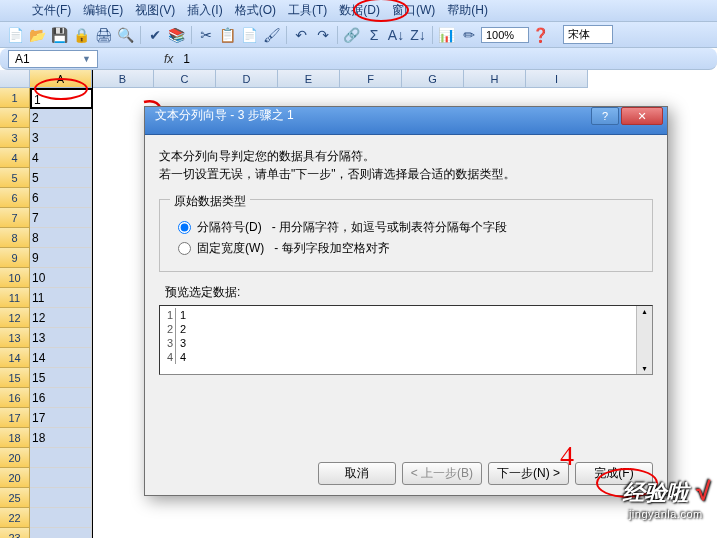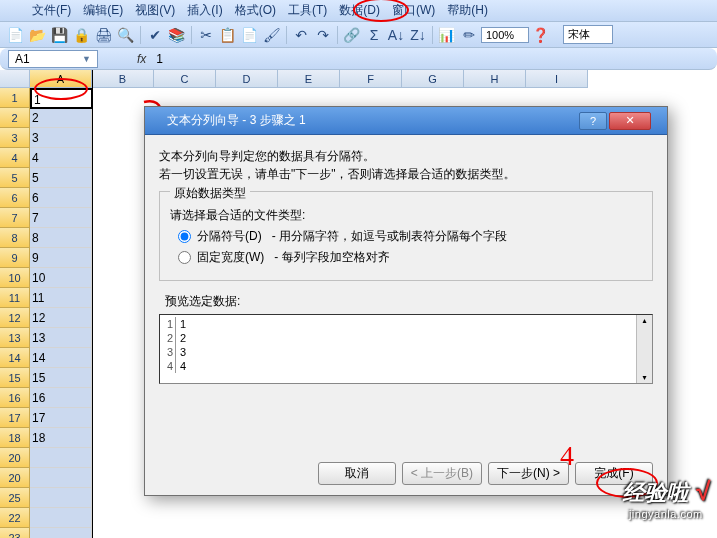--- a/index.html
+++ b/index.html
@@ -13,49 +13,49 @@
     
     .toolbar { background: linear-gradient(#dae9fe, #c3d8f5); height: 26px; display: flex; align-items: center; padding: 0 6px; gap: 2px; border-bottom: 1px solid #a9bfd8; }
     .tb-btn { width: 20px; height: 20px; display: flex; align-items: center; justify-content: center; font-size: 14px; color: #2a4d80; cursor: pointer; }
     .tb-sep { width: 1px; height: 18px; background: #a9bfd8; margin: 0 2px; }
     .zoom-box { background: #fff; border: 1px solid #7b9bc3; padding: 1px 4px; font-size: 11px; width: 48px; }
     .font-box { background: #fff; border: 1px solid #7b9bc3; padding: 1px 4px; font-size: 11px; margin-left: 10px; width: 50px; }
     
     .namebox-row { background: linear-gradient(#dae9fe, #c3d8f5); height: 22px; display: flex; align-items: center; border-bottom: 1px solid #a9bfd8; border-radius: 8px; }
     .namebox { background: #fff; border: 1px solid #7b9bc3; width: 90px; height: 18px; margin-left: 8px; padding: 0 6px; display: flex; align-items: center; justify-content: space-between; }
     .namebox .arrow { color: #5a7aa0; font-size: 9px; }
-    .fx-label { margin-left: 39px; font-style: italic; color: #333; }
+    .fx-label { margin-left: 66px; font-style: italic; color: #333; }
     .formula-bar { margin-left: 10px; }
     
     .sheet-area { position: relative; display: flex; }
     .corner { width: 30px; height: 18px; background: linear-gradient(#e8eef8, #d0deee); border-right: 1px solid #a9bfd8; border-bottom: 1px solid #a9bfd8; }
     .col-headers { display: flex; }
     .col-header { width: 62px; height: 18px; background: linear-gradient(#e8eef8, #d0deee); border-right: 1px solid #a9bfd8; border-bottom: 1px solid #a9bfd8; text-align: center; font-size: 11px; color: #1a3b6e; line-height: 18px; }
     .col-header.selected { background: linear-gradient(#fbe7a8, #f8cd5c); color: #000; }
     .rows { display: flex; flex-direction: column; }
     .row-header { width: 30px; height: 20px; background: linear-gradient(#fbe7a8, #f8cd5c); border-right: 1px solid #c7a850; border-bottom: 1px solid #c7a850; text-align: center; font-size: 11px; color: #1a3b6e; line-height: 20px; }
     .cells { position: absolute; left: 30px; top: 18px; }
     .cell { position: absolute; width: 62px; height: 20px; border-right: 1px solid #d4d4d4; border-bottom: 1px solid #d4d4d4; padding: 0 2px; font-size: 12px; line-height: 20px; background: #cbd9ef; }
     .cell.active { background: #fff; border: 2px solid #000; width: 63px; height: 21px; z-index: 2; }
     .col-sel-line { position: absolute; left: 92px; top: 0; width: 1px; height: 538px; background: #000; z-index: 1; }
     
     .col-a-circle { position: absolute; left: 34px; top: 78px; width: 54px; height: 22px; border: 2px solid #e00; border-radius: 50%; pointer-events: none; z-index: 3; }
     .red-stroke-2 { position: absolute; left: 140px; top: 96px; width: 30px; height: 60px; pointer-events: none; z-index: 3; }
     .red-stroke-4 { position: absolute; left: 560px; top: 440px; pointer-events: none; z-index: 20; color: #e00; font-size: 28px; font-family: cursive; }
     .finish-circle { position: absolute; left: 596px; top: 468px; width: 62px; height: 30px; border: 2px solid #e00; border-radius: 50%; pointer-events: none; z-index: 20; }
     
     .dialog { position: absolute; left: 144px; top: 106px; width: 524px; height: 390px; background: #f0f0f0; border: 1px solid #707070; box-shadow: 4px 4px 16px rgba(0,0,0,0.4); z-index: 10; }
-    .dlg-titlebar { height: 28px; background: linear-gradient(#6aa4e8, #3e7ed0); display: flex; align-items: center; justify-content: space-between; padding: 0 16px; border-bottom: 1px solid #2a5ca0; }
+    .dlg-titlebar { height: 28px; background: linear-gradient(#6aa4e8, #3e7ed0); display: flex; align-items: flex-start; justify-content: space-between; padding: 0 4px; border-bottom: 1px solid #2a5ca0; }
     .dlg-title { color: #fff; font-size: 12px; padding-left: 6px; }
     .dlg-buttons { display: flex; gap: 2px; }
     .dlg-btn { width: 28px; height: 18px; display: flex; align-items: center; justify-content: center; font-size: 11px; cursor: pointer; }
     .dlg-btn.help { background: linear-gradient(#7db4ee, #5a95d8); color: #fff; border: 1px solid #3a6ca8; border-radius: 2px; }
     .dlg-btn.close { background: linear-gradient(#e88, #c44); color: #fff; border: 1px solid #a33; border-radius: 2px; width: 42px; }
     .dlg-body { padding: 12px 14px; color: #000; }
-    .dlg-text { line-height: 18px; margin-bottom: 8px; }
+    .dlg-text { line-height: 18px; margin-bottom: 16px; }
     .fieldset { border: 1px solid #c0c0c0; padding: 6px 10px 10px; margin-bottom: 12px; }
     .fieldset .legend { position: relative; top: -13px; background: #f0f0f0; padding: 0 4px; display: inline-block; }
     .field-content { margin-top: -8px; }
     .radio-row { display: flex; align-items: center; margin: 4px 0 4px 8px; }
     .radio-row input { margin-right: 6px; }
     .radio-label { margin-right: 6px; }
     .radio-desc { margin-left: 4px; }
     .preview-label { margin: 8px 6px 4px; }
     .preview-box { border: 1px inset #888; background: #fff; height: 70px; display: flex; position: relative; }
     .preview-content { flex: 1; overflow: auto; padding: 2px; }
@@ -216,21 +216,20 @@
     </div>
   </div>
   <div class="dlg-body">
     <div class="dlg-text">
       <div>文本分列向导判定您的数据具有分隔符。</div>
       <div>若一切设置无误，请单击"下一步"，否则请选择最合适的数据类型。</div>
     </div>
     <div class="fieldset">
       <span class="legend">原始数据类型</span>
       <div class="field-content">
-        <div>请选择最合适的文件类型:</div>
         <div class="radio-row">
           <input type="radio" checked="" style="">
           <span class="radio-label">分隔符号(D)</span>
           <span class="radio-desc">- 用分隔字符，如逗号或制表符分隔每个字段</span>
         </div>
         <div class="radio-row">
           <input type="radio" style="">
           <span class="radio-label">固定宽度(W)</span>
           <span class="radio-desc">- 每列字段加空格对齐</span>
         </div>

